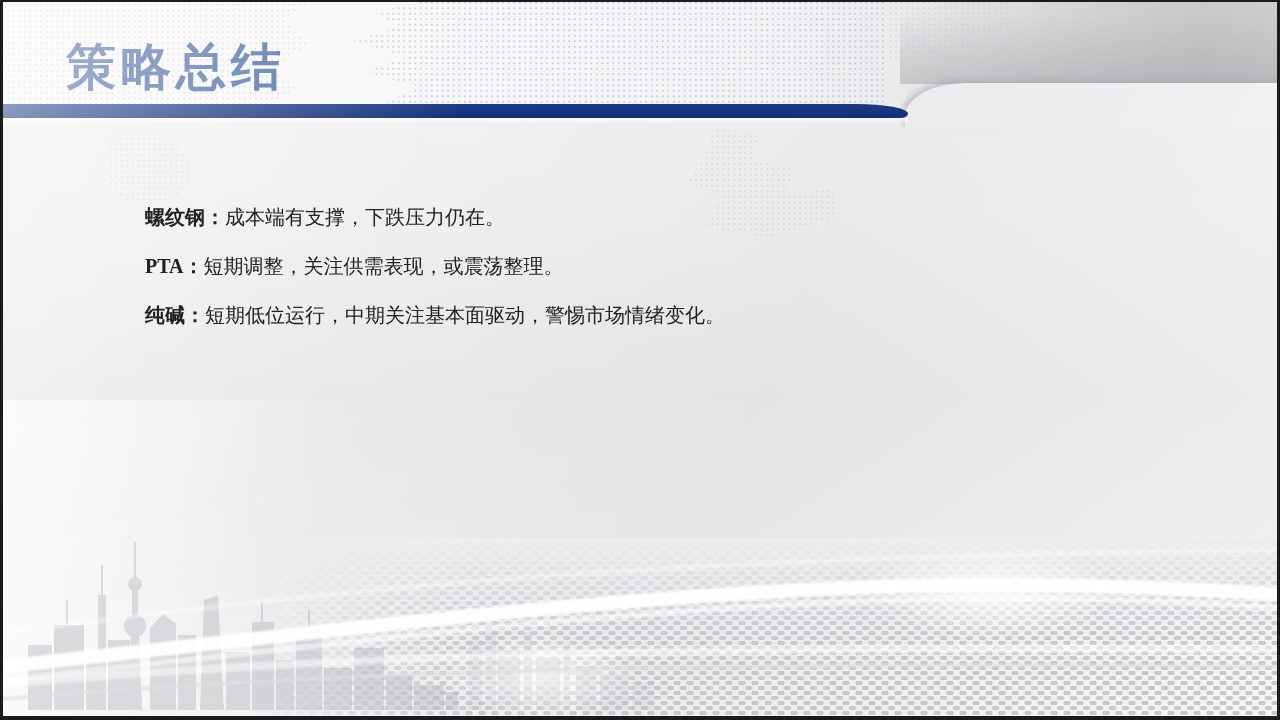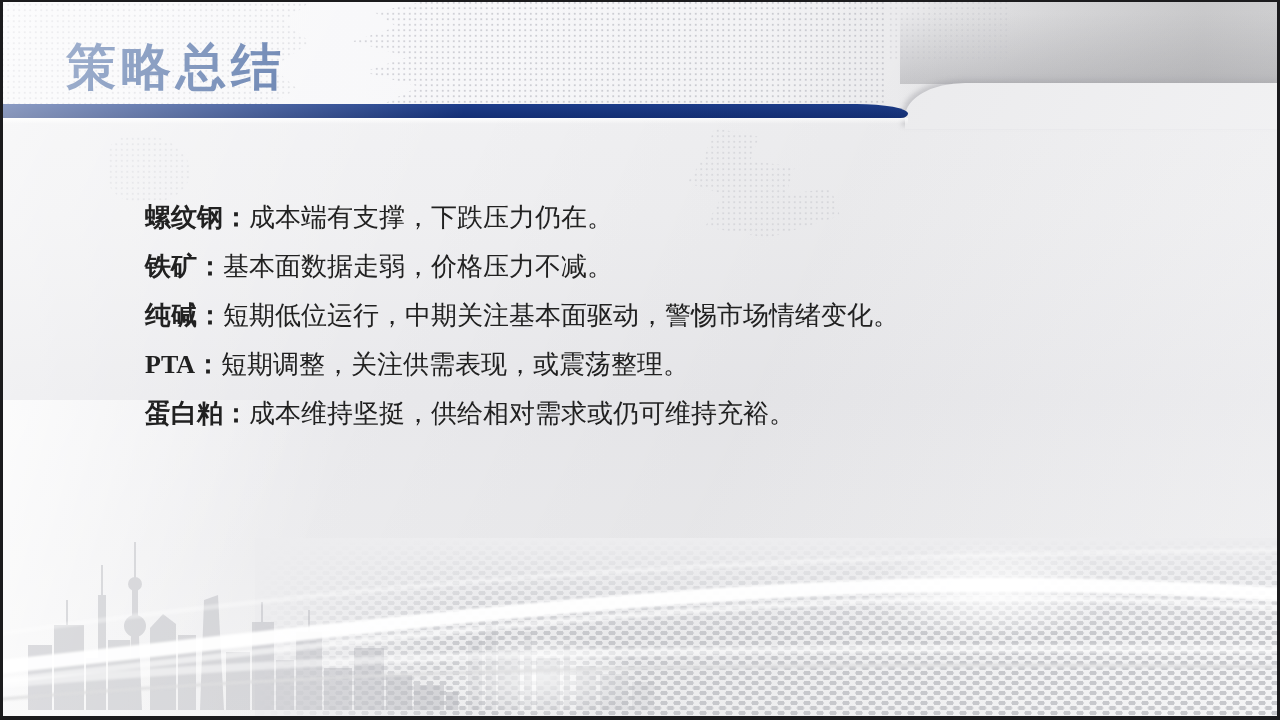--- a/index.html
+++ b/index.html
@@ -61,21 +61,21 @@
       radial-gradient(140px 60px at 28% 78%,rgba(255,255,255,0.95) 0%,rgba(255,255,255,0) 70%),
       radial-gradient(180px 70px at 72% 30%,rgba(255,255,255,0.8) 0%,rgba(255,255,255,0) 70%),
       linear-gradient(90deg,#ededef 0%,rgba(237,237,239,0) 22%),
       linear-gradient(180deg,#ededef 0%,rgba(237,237,239,0) 55%);
   }
   .skyline{position:absolute;left:28px;bottom:10px;width:640px;height:170px;pointer-events:none;}
   .swoosh{position:absolute;left:0;bottom:0;width:1280px;height:300px;pointer-events:none;filter:blur(1px);}
   
   .strategy-list{
     position:absolute;left:145px;top:193px;width:980px;color:#212121;
-    font-size:26px;
+    font-size:20px;
   }
   .strategy-item{height:49px;line-height:49px;white-space:nowrap;}
   .strategy-item b{font-weight:700;}
   
   .frame{position:absolute;inset:0;border-style:solid;border-color:#1b1b1d;
     border-width:2px 3px 4px 3px;pointer-events:none;}
 </style>
 </head>
 <body>
 
@@ -147,20 +147,18 @@
   <svg class="swoosh" viewBox="0 0 1280 300" preserveAspectRatio="none">
     <path d="M-10,215 C350,165 700,135 1290,130" stroke="#ffffff" stroke-width="5" fill="none" opacity="0.35"></path>
     <path d="M-10,248 C300,215 600,175 900,166 C1080,162 1220,170 1290,175" stroke="#ffffff" stroke-width="14" fill="none" opacity="0.95"></path>
     <path d="M-10,262 C300,228 610,188 905,180 C1085,176 1225,184 1290,189" stroke="#ffffff" stroke-width="6" fill="none" opacity="0.55"></path>
     <path d="M-10,265 C280,240 600,224 1290,230" stroke="#ffffff" stroke-width="8" fill="none" opacity="0.5"></path>
     <path d="M-10,280 C300,254 640,240 1290,247" stroke="#dededf" stroke-width="3" fill="none" opacity="0.85"></path>
   </svg>
 
   <div class="strategy-list">
     <div class="strategy-item"><b>螺纹钢：</b><span>成本端有支撑，下跌压力仍在。</span></div>
-    <div class="strategy-item"><b>铁矿：</b><span>基本面数据走弱，价格压力不减。</span></div>
+    <div class="strategy-item"><b>PTA：</b><span>短期调整，关注供需表现，或震荡整理。</span></div>
     <div class="strategy-item"><b>纯碱：</b><span>短期低位运行，中期关注基本面驱动，警惕市场情绪变化。</span></div>
-    <div class="strategy-item"><b>PTA：</b><span>短期调整，关注供需表现，或震荡整理。</span></div>
-    <div class="strategy-item"><b>蛋白粕：</b><span>成本维持坚挺，供给相对需求或仍可维持充裕。</span></div>
   </div>
 
   <div class="frame"></div>
 </div>
 
 </body></html>

